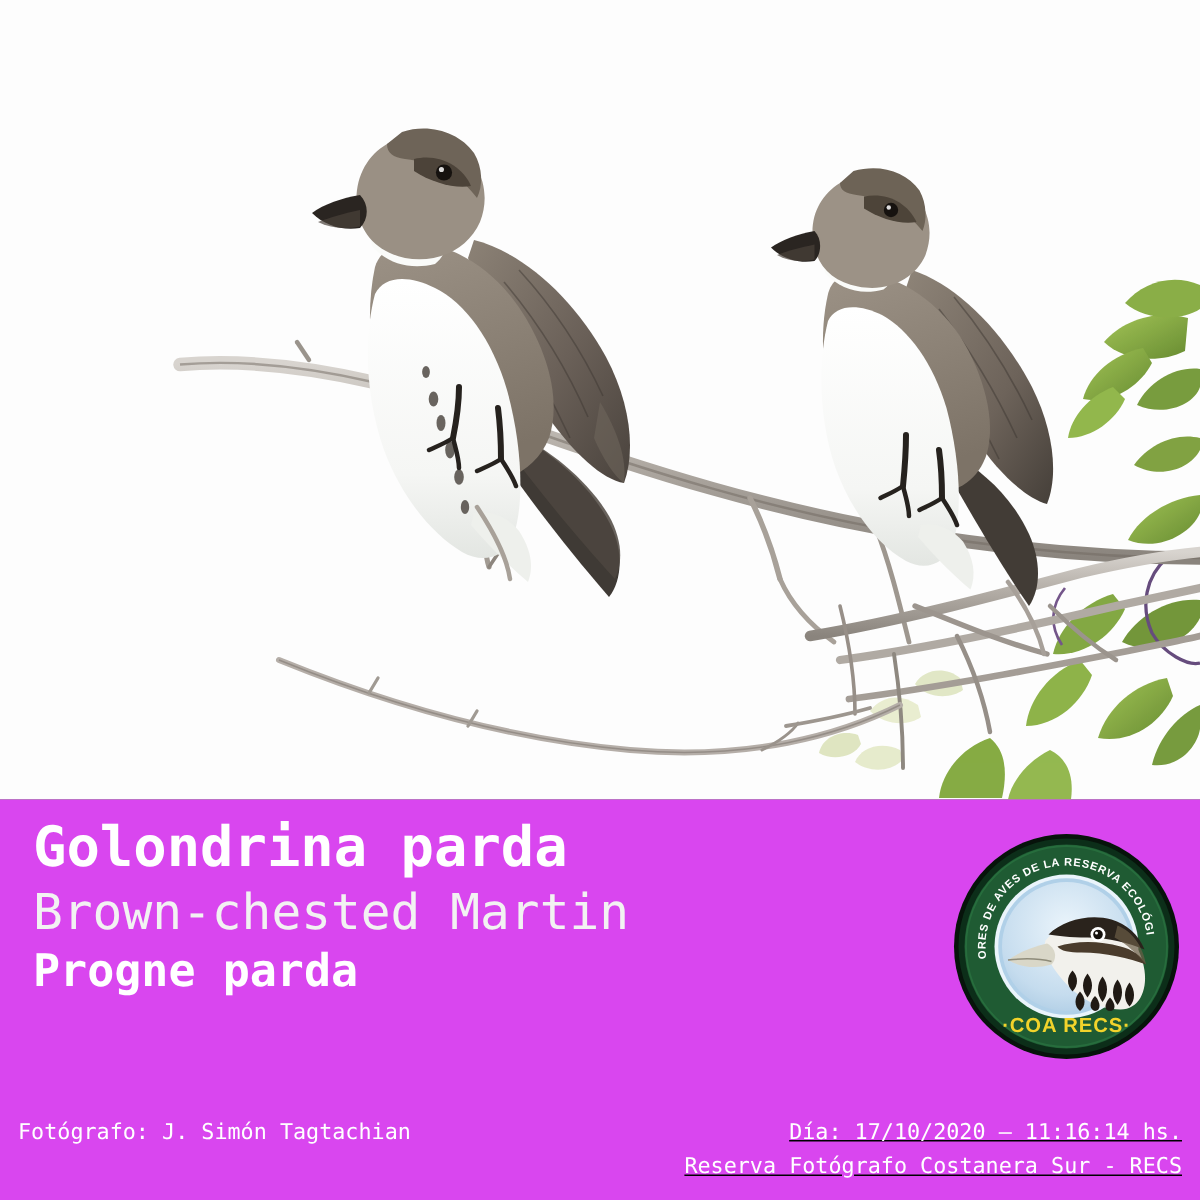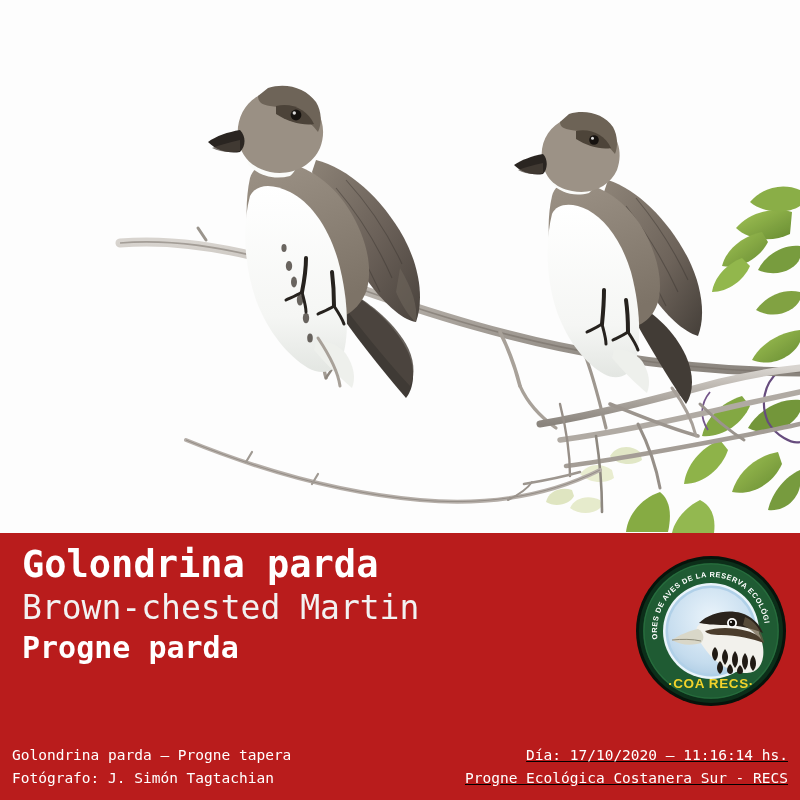--- a/index.html
+++ b/index.html
@@ -4,21 +4,21 @@
 <style>
   html,body{margin:0;padding:0;background:#000;}
   body{width:800px;height:800px;overflow:hidden;font-family:"DejaVu Sans Mono","Liberation Mono",monospace;}
   #root{position:relative;width:800px;height:800px;background:#000;}
 
   
   .photo{position:absolute;left:0;top:0;width:800px;height:533px;overflow:hidden;background:#fdfdfd;}
   .photo svg{display:block;width:800px;height:533px;}
 
   
-  .caption-band{position:absolute;left:0;top:533px;width:800px;height:267px;background:#b91c1c;}
+  .caption-band{position:absolute;left:0;top:533px;width:800px;height:267px;background:#d946ef;}
   .title-block{position:absolute;left:22px;top:10px;width:600px;}
   .t-common{color:#fff;font-size:37px;line-height:44px;letter-spacing:0px;white-space:nowrap;font-weight:700;}
   .t-english{color:#f2f2f2;font-size:33px;line-height:41px;white-space:nowrap;font-weight:400;}
   .t-latin{color:#fff;font-size:30px;line-height:40px;white-space:nowrap;font-weight:700;}
 
   
   .badge{position:absolute;left:635px;top:555px;width:152px;height:152px;}
   .badge svg{display:block;width:152px;height:152px;}
 
   
@@ -300,22 +300,21 @@
 
       <text font-family="'Liberation Sans', sans-serif" font-size="7.4" font-weight="bold" fill="#ffffff" letter-spacing="0.55">
         <textPath href="#arcRing" startOffset="50%" text-anchor="middle">CLUB DE OBSERVADORES DE AVES DE LA RESERVA ECOLÓGICA COSTANERA SUR</textPath>
       </text>
 
       <text x="76" y="133" text-anchor="middle" font-family="'Liberation Sans', sans-serif" font-size="13.5" font-weight="bold" fill="#f2d32b" letter-spacing="0.6">·COA RECS·</text>
     </svg>
   </div>
 
   <div class="footer-left">
-    <div class="f-line">Golondrina parda — Progne tapera</div>
     <div class="f-line">Fotógrafo: J. Simón Tagtachian</div>
   </div>
 
   <div class="footer-right">
     <div class="f-line">Día: 17/10/2020 — 11:16:14 hs.</div>
-    <div class="f-line">Progne Ecológica Costanera Sur - RECS</div>
+    <div class="f-line">Reserva Fotógrafo Costanera Sur - RECS</div>
   </div>
 
 </div>
 
 </body></html>

